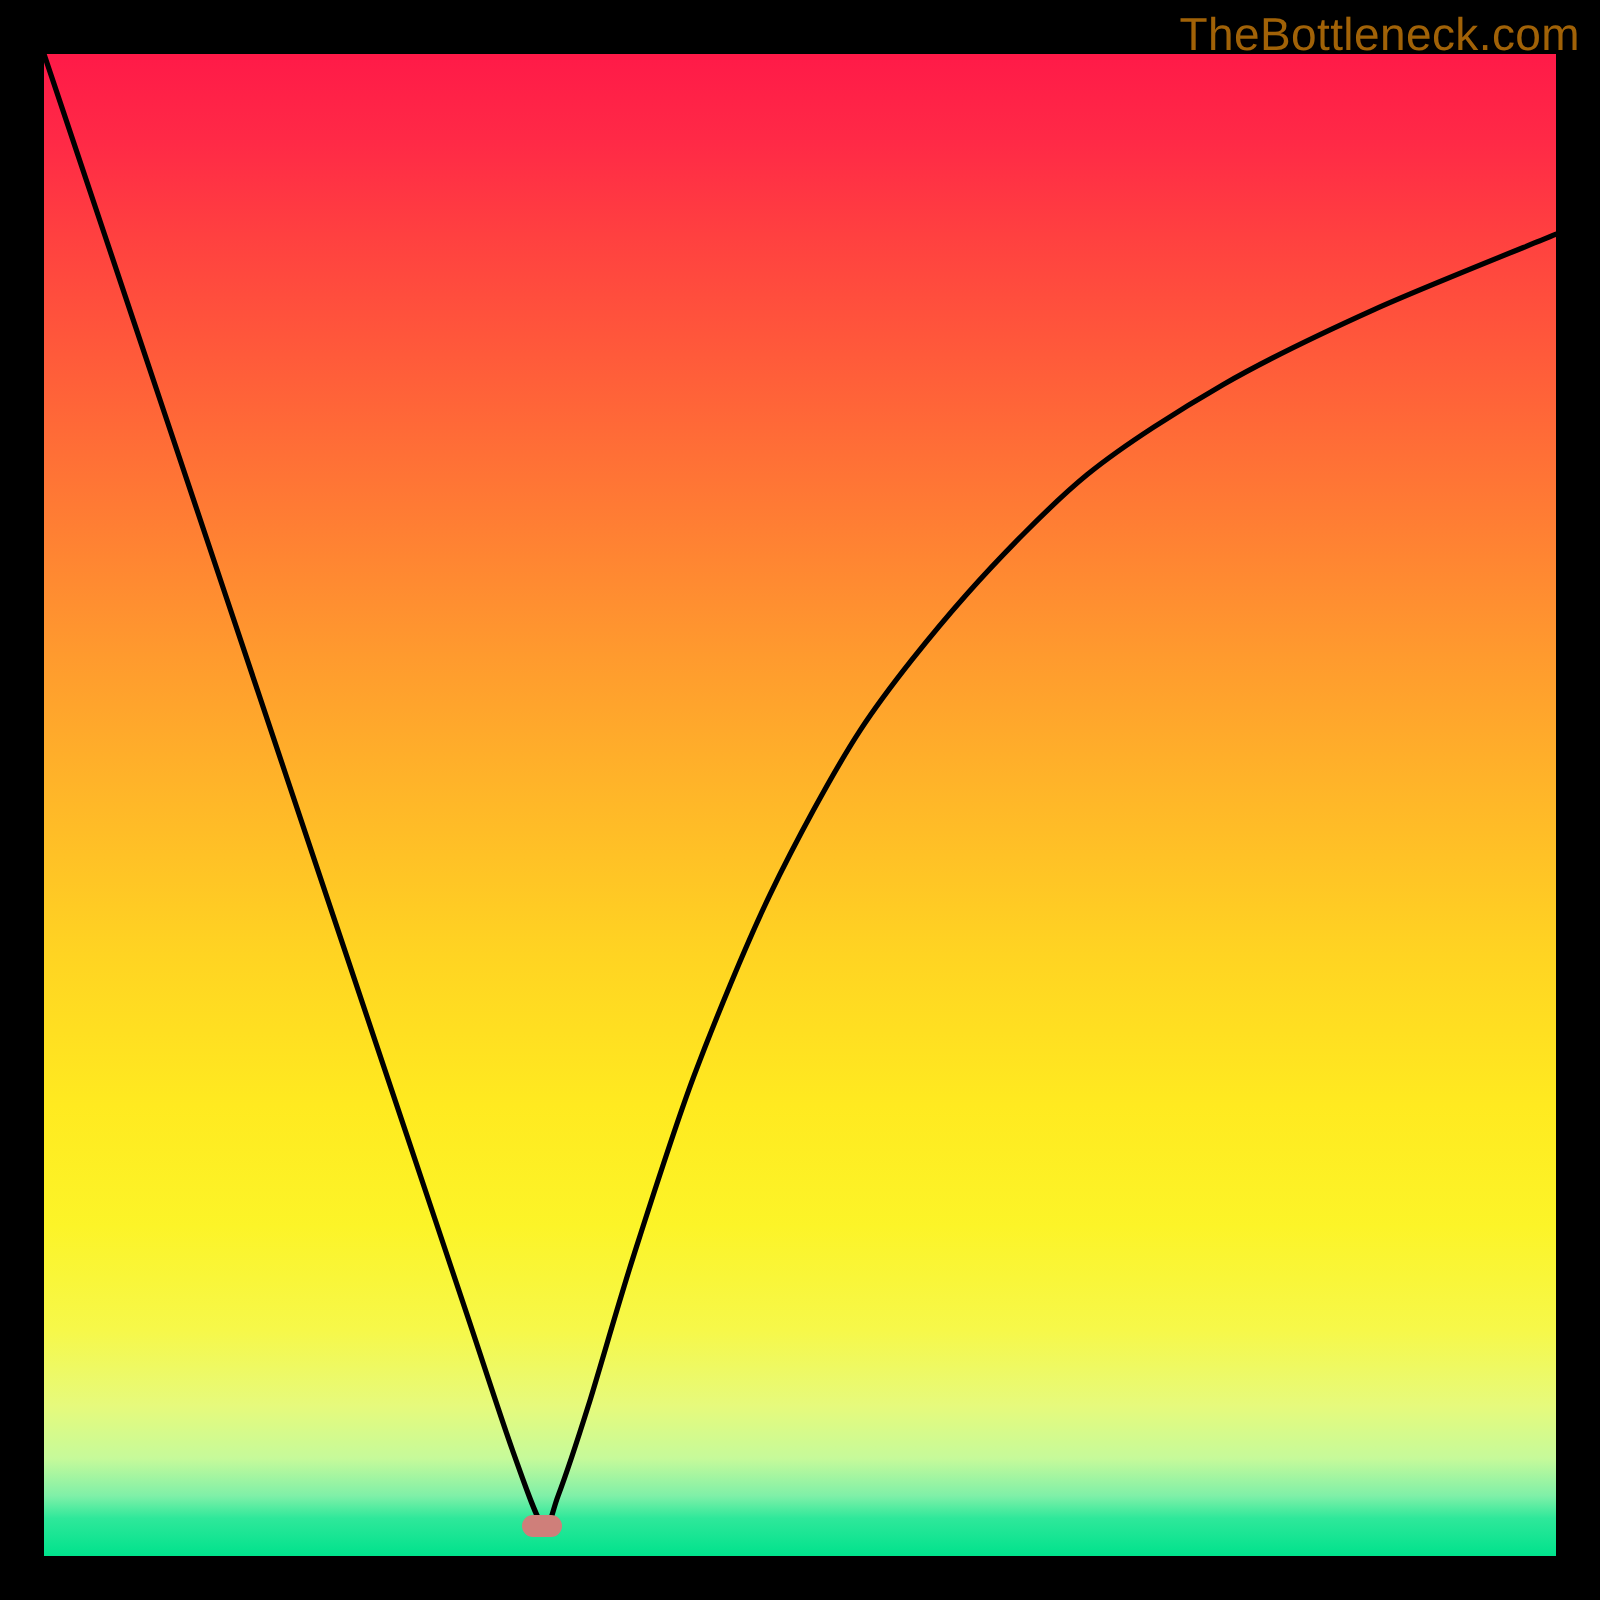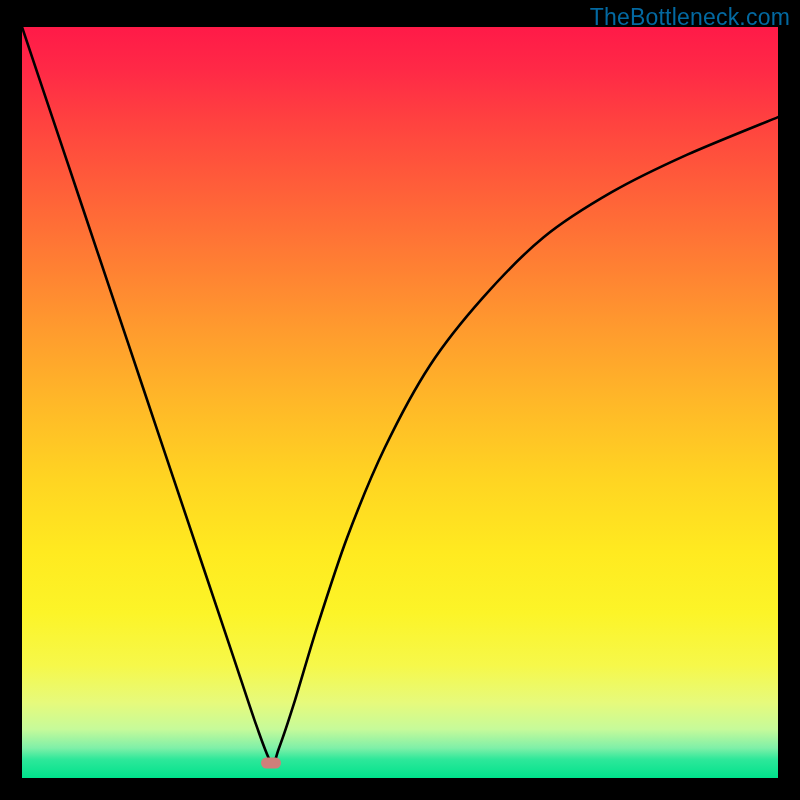--- a/index.html
+++ b/index.html
@@ -14,21 +14,21 @@
   .frame {
     position: relative;
     width: 800px;
     height: 800px;
     background: #000;
   }
   .watermark {
     position: absolute;
     top: 4px;
     right: 10px;
-    color: #0369a1;
+    color: #a16207;
     font-size: 23px;
     font-weight: 400;
     letter-spacing: 0.2px;
     z-index: 10;
   }
   .plot {
     position: absolute;
     left: 22px;
     top: 27px;
     width: 756px;

